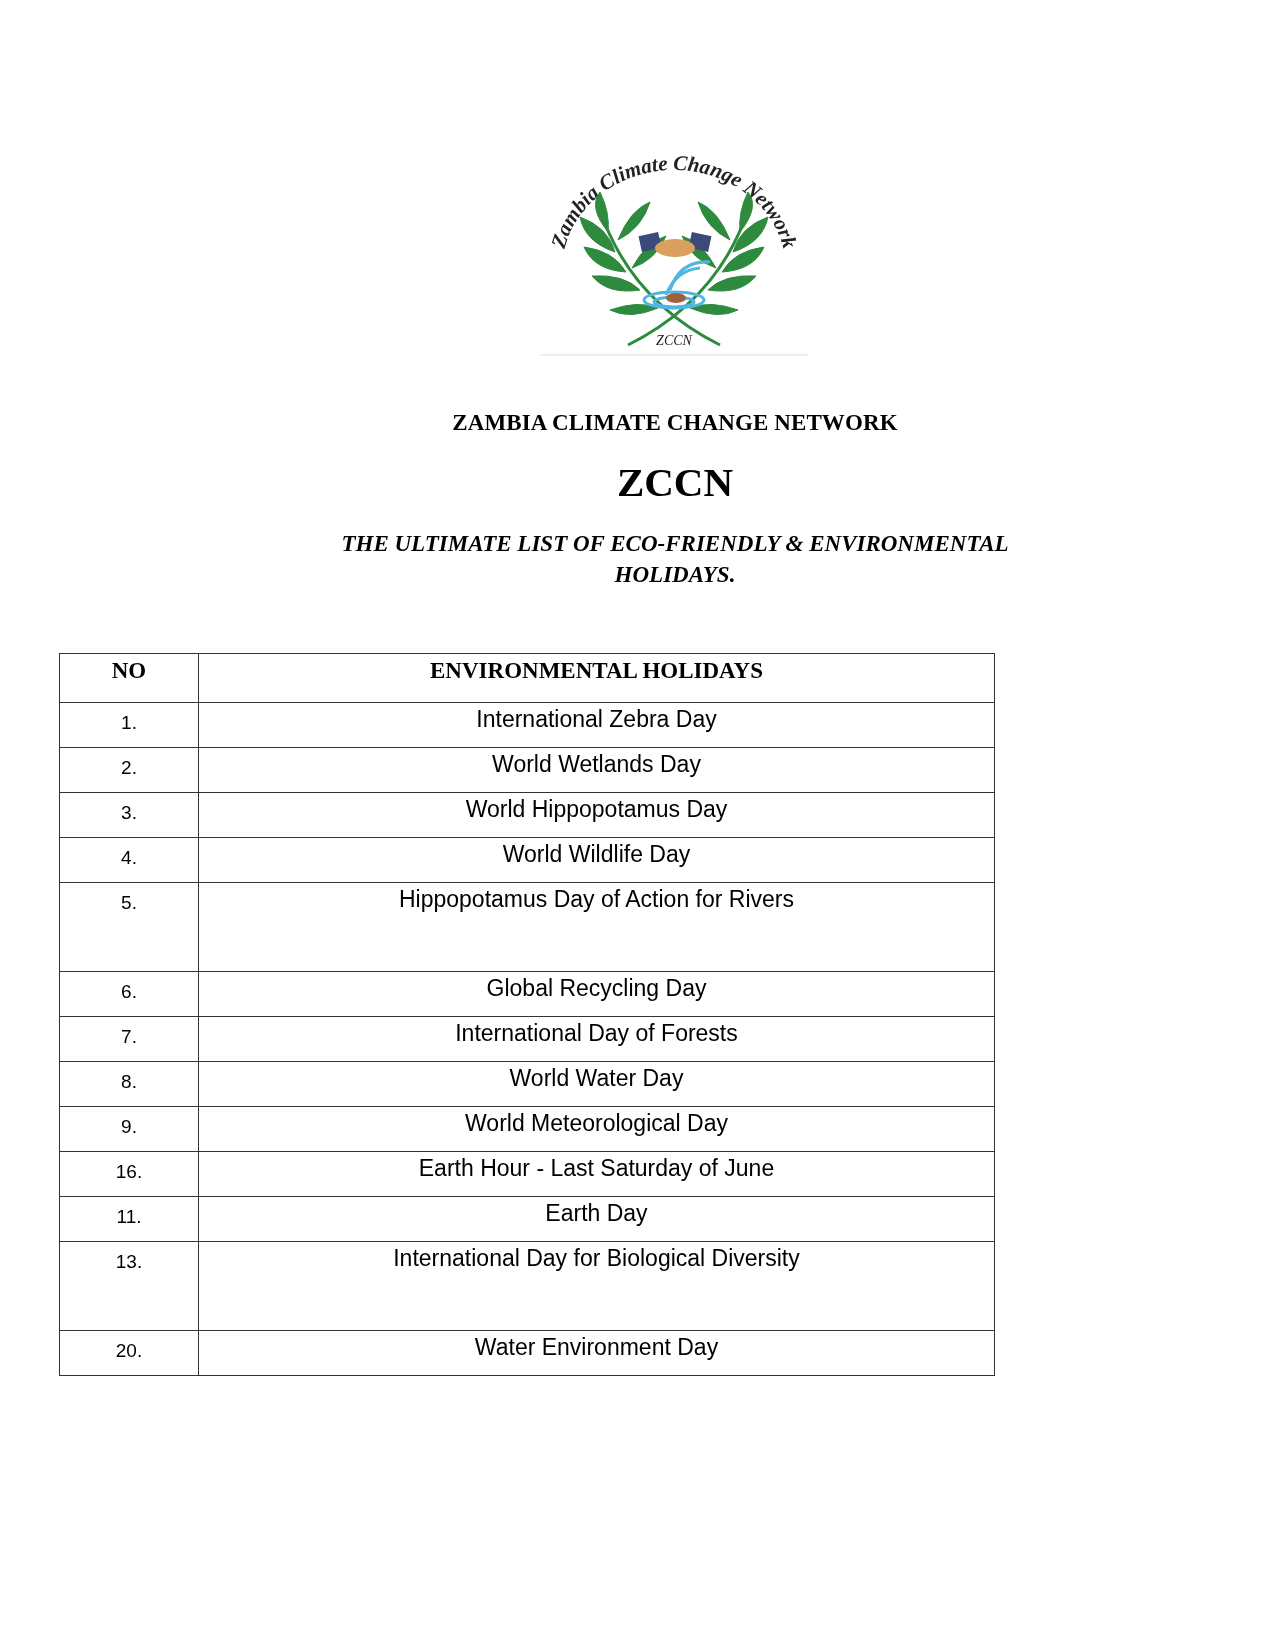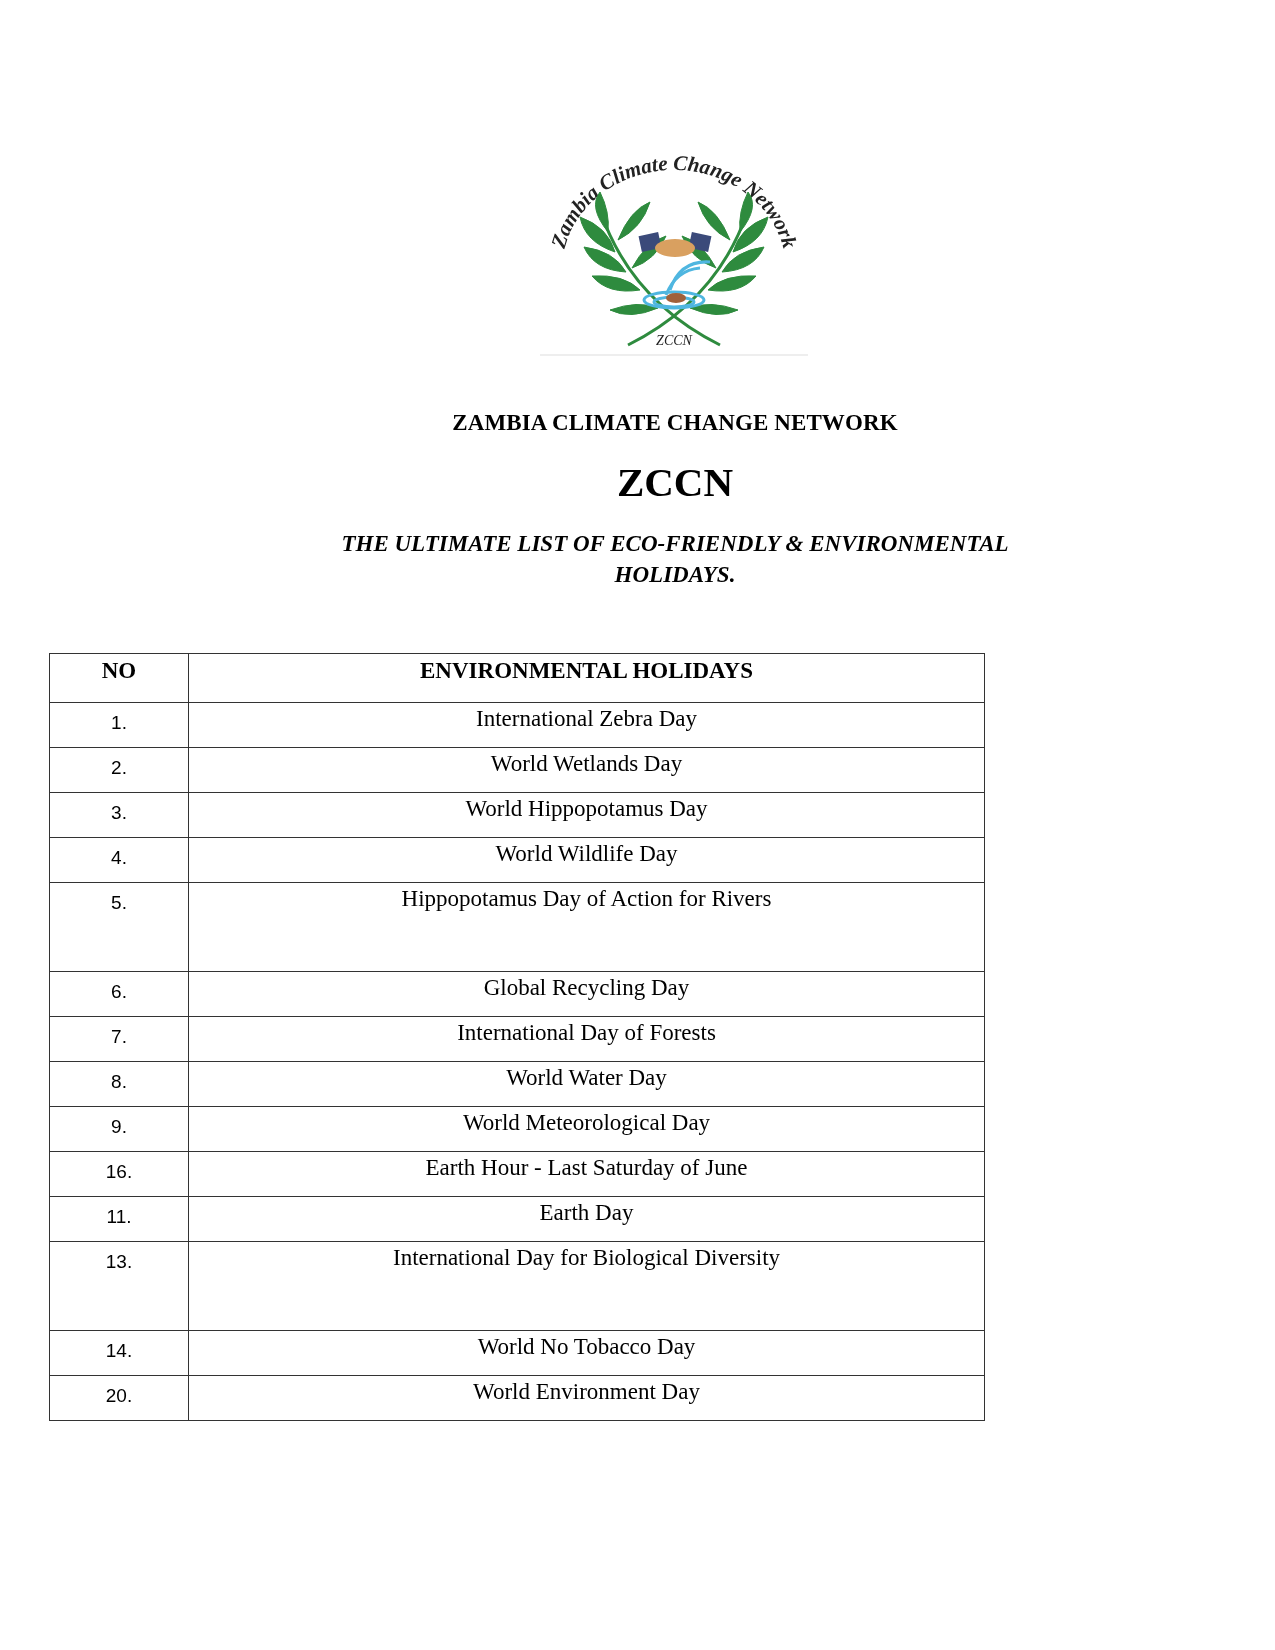--- a/index.html
+++ b/index.html
@@ -5,28 +5,28 @@
   html, body { margin: 0; padding: 0; background: #ffffff; }
   body { width: 1275px; height: 1650px; position: relative; overflow: hidden; color: #000; font-family: "Liberation Serif", serif; }
 
   .logo { position: absolute; left: 540px; top: 150px; width: 268px; height: 210px; }
   .logo svg { width: 100%; height: 100%; display: block; }
 
   .org-name { position: absolute; left: 0; width: 1350px; top: 410px; text-align: center; font-weight: bold; font-size: 23px; letter-spacing: 0.1px; }
   .acronym { position: absolute; left: 0; width: 1350px; top: 458px; text-align: center; font-weight: bold; font-size: 41px; }
   .subtitle { position: absolute; left: 290px; width: 770px; top: 528px; text-align: center; font-weight: bold; font-size: 23px; line-height: 31px; font-style: italic; }
 
-  table.holidays { position: absolute; left: 49px; top: 653px; width: 936px; border-collapse: collapse; table-layout: fixed; }
+  table.holidays { position: absolute; left: 59px; top: 653px; width: 936px; border-collapse: collapse; table-layout: fixed; }
   table.holidays td, table.holidays th { border: 1.5px solid #333; padding: 0; vertical-align: top; text-align: center; }
   table.holidays col.c-no { width: 139px; }
   table.holidays th { height: 44px; font-weight: bold; font-size: 23px; padding-top: 4px; }
   table.holidays tr.row td { height: 44px; }
   table.holidays tr.row.tall td { height: 88px; }
   .num { font-family: "Liberation Sans", sans-serif; font-size: 19px; padding-top: 9px; display: block; }
-  .name { font-family: Liberation Serif, serif; font-size: 23px; padding-top: 3px; display: block; }
+  .name { font-family: Liberation Sans, sans-serif; font-size: 23px; padding-top: 3px; display: block; }
 </style>
 </head>
 <body>
 
 <div class="logo">
   <svg viewBox="0 0 268 210">
     <defs>
       <path id="arcPath" d="M 22 120 A 112 100 0 0 1 246 120" fill="none"></path>
     </defs>
     <text font-family="Liberation Serif, serif" font-style="italic" font-weight="bold" font-size="21" fill="#222">
@@ -180,28 +180,20 @@
       <tr class="row tall">
         <td>
           <span class="num">13.</span>
         </td>
         <td>
           <span class="name">International Day for Biological Diversity</span>
         </td>
       </tr>
       <tr class="row">
         <td>
-          <span class="num">14.</span>
-        </td>
-        <td>
-          <span class="name">World No Tobacco Day</span>
-        </td>
-      </tr>
-      <tr class="row">
-        <td>
           <span class="num">20.</span>
         </td>
         <td>
-          <span class="name">World Environment Day</span>
+          <span class="name">Water Environment Day</span>
         </td>
       </tr>
     </tbody>
 </table>
 
 </body></html>

